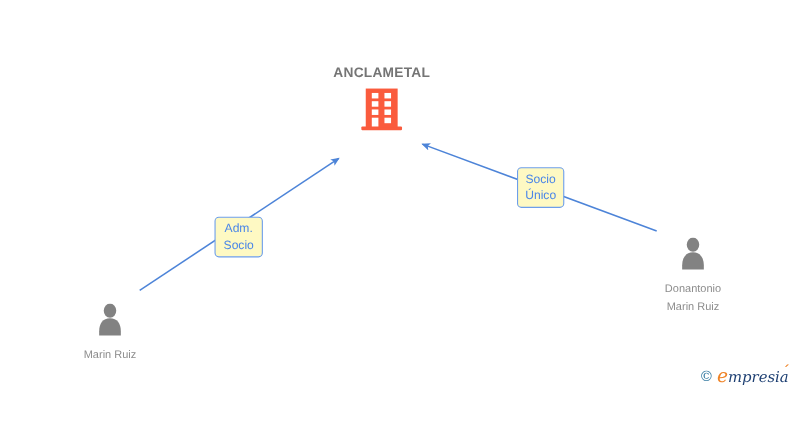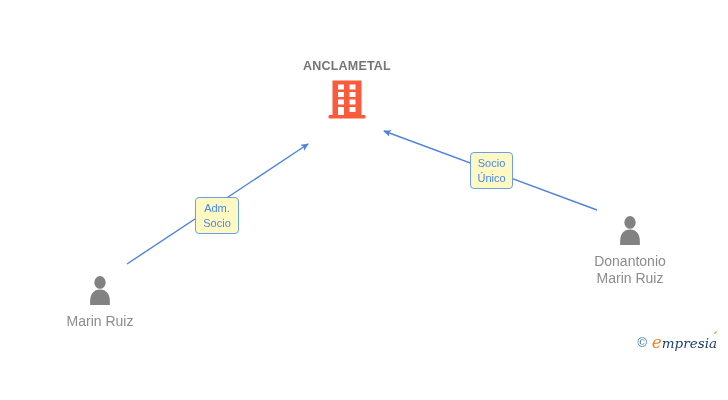--- a/index.html
+++ b/index.html
@@ -59,21 +59,21 @@
     position: absolute;
     width: 120px;
     text-align: center;
     z-index: 2;
     cursor: pointer;
   }
   .person-node.left  { left: 40px;  top: 276px; }
   .person-node.right { left: 570px; top: 216px; }
   .person-name {
     margin-top: 3px;
-    font-size: 14px;
+    font-size: 10px;
     color: #8c8c8c;
     line-height: 17px;
   }
 
   
   .logo {
     position: absolute;
     right: 5px; bottom: 4px;
     z-index: 2;
     font-family: "DejaVu Serif", serif;

